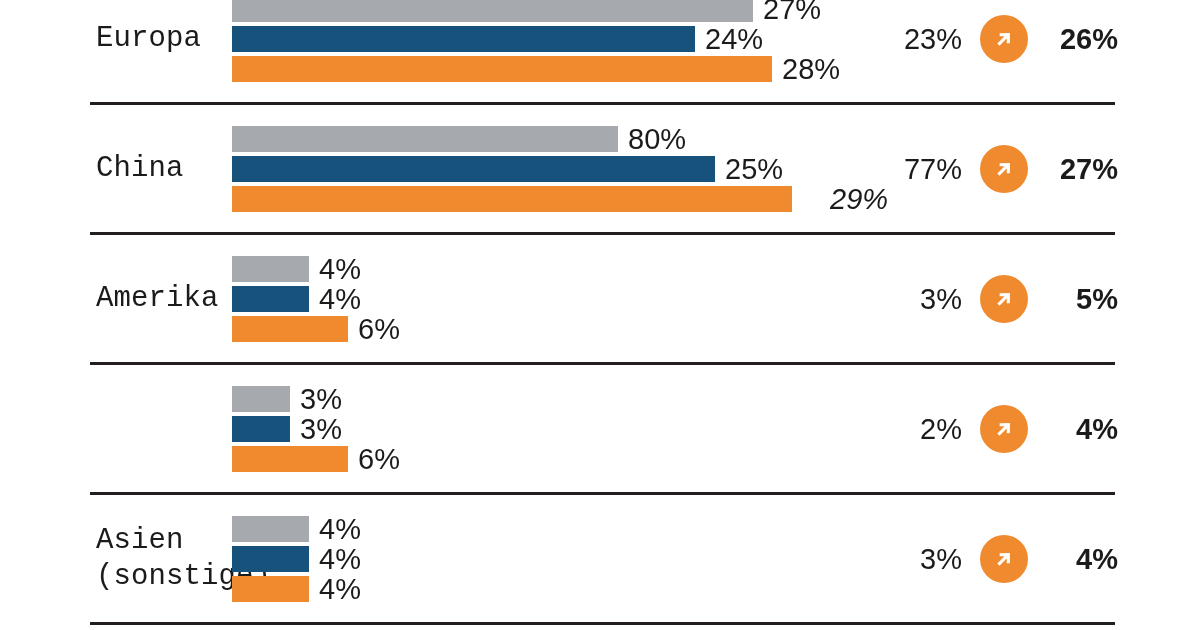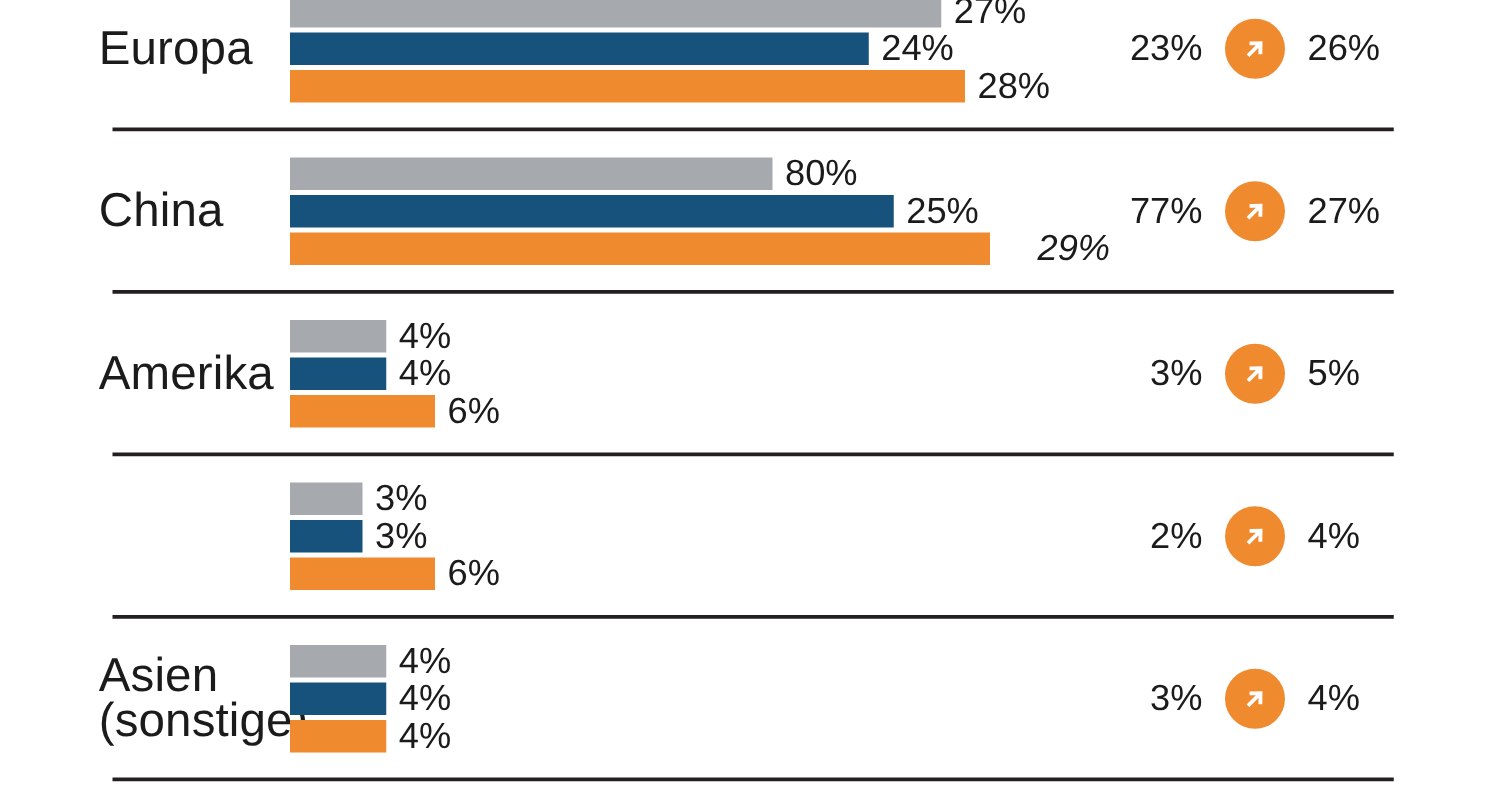--- a/index.html
+++ b/index.html
@@ -33,26 +33,27 @@
   .row-sep {
     position: absolute;
     left: 90px;
     width: 1025px;
     height: 3px;
     background: #231f20;
   }
 
   .cat-label {
     position: absolute;
-    left: 79px;
-    font-size: 38px;
+    left: 96px;
+    font-size: 29px;
     line-height: 36px;
     color: #1b1b1b;
     letter-spacing: 0.1px;
     white-space: pre-line;
+    font-family: Liberation Mono, monospace;
   }
 
   .bars {
     position: absolute;
     left: 232px;
     top: 0;
   }
 
   .barline {
     position: relative;
@@ -102,21 +103,21 @@
     border-radius: 50%;
     background: #f08a2e;
     margin: 0 18px;
     display: flex;
     align-items: center;
     justify-content: center;
     flex: none;
   }
   .arrow-badge svg { display: block; }
 
-  .rv.right-val { text-align: left; width: 72px; }
+  .rv.right-val { text-align: right; width: 72px; font-weight: bold; }
 </style>
 </head>
 <body>
 
 <div id="chart">
     <div class="row" style="top: -4px; height: 86px;">
       <div class="cat-label" style="top: 25px;">Europa</div>
       <div class="bars">
         <div class="barline">
           <div class="bar gray" style="width: 521px;"></div>

